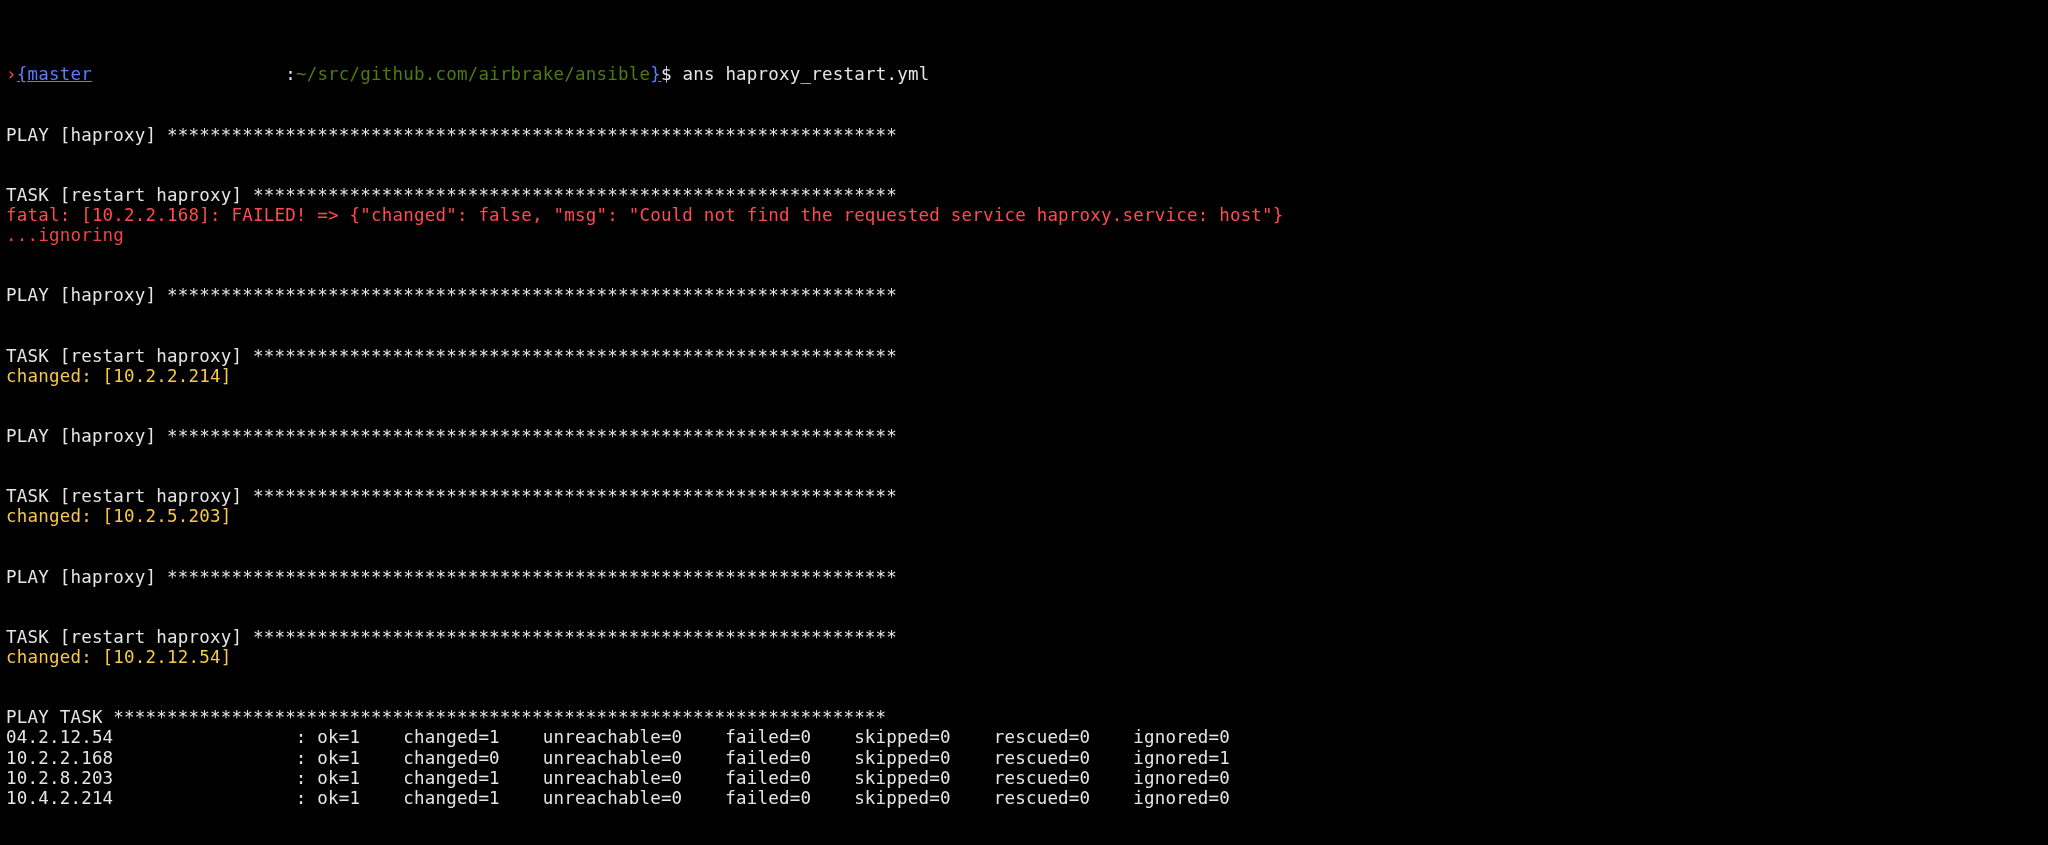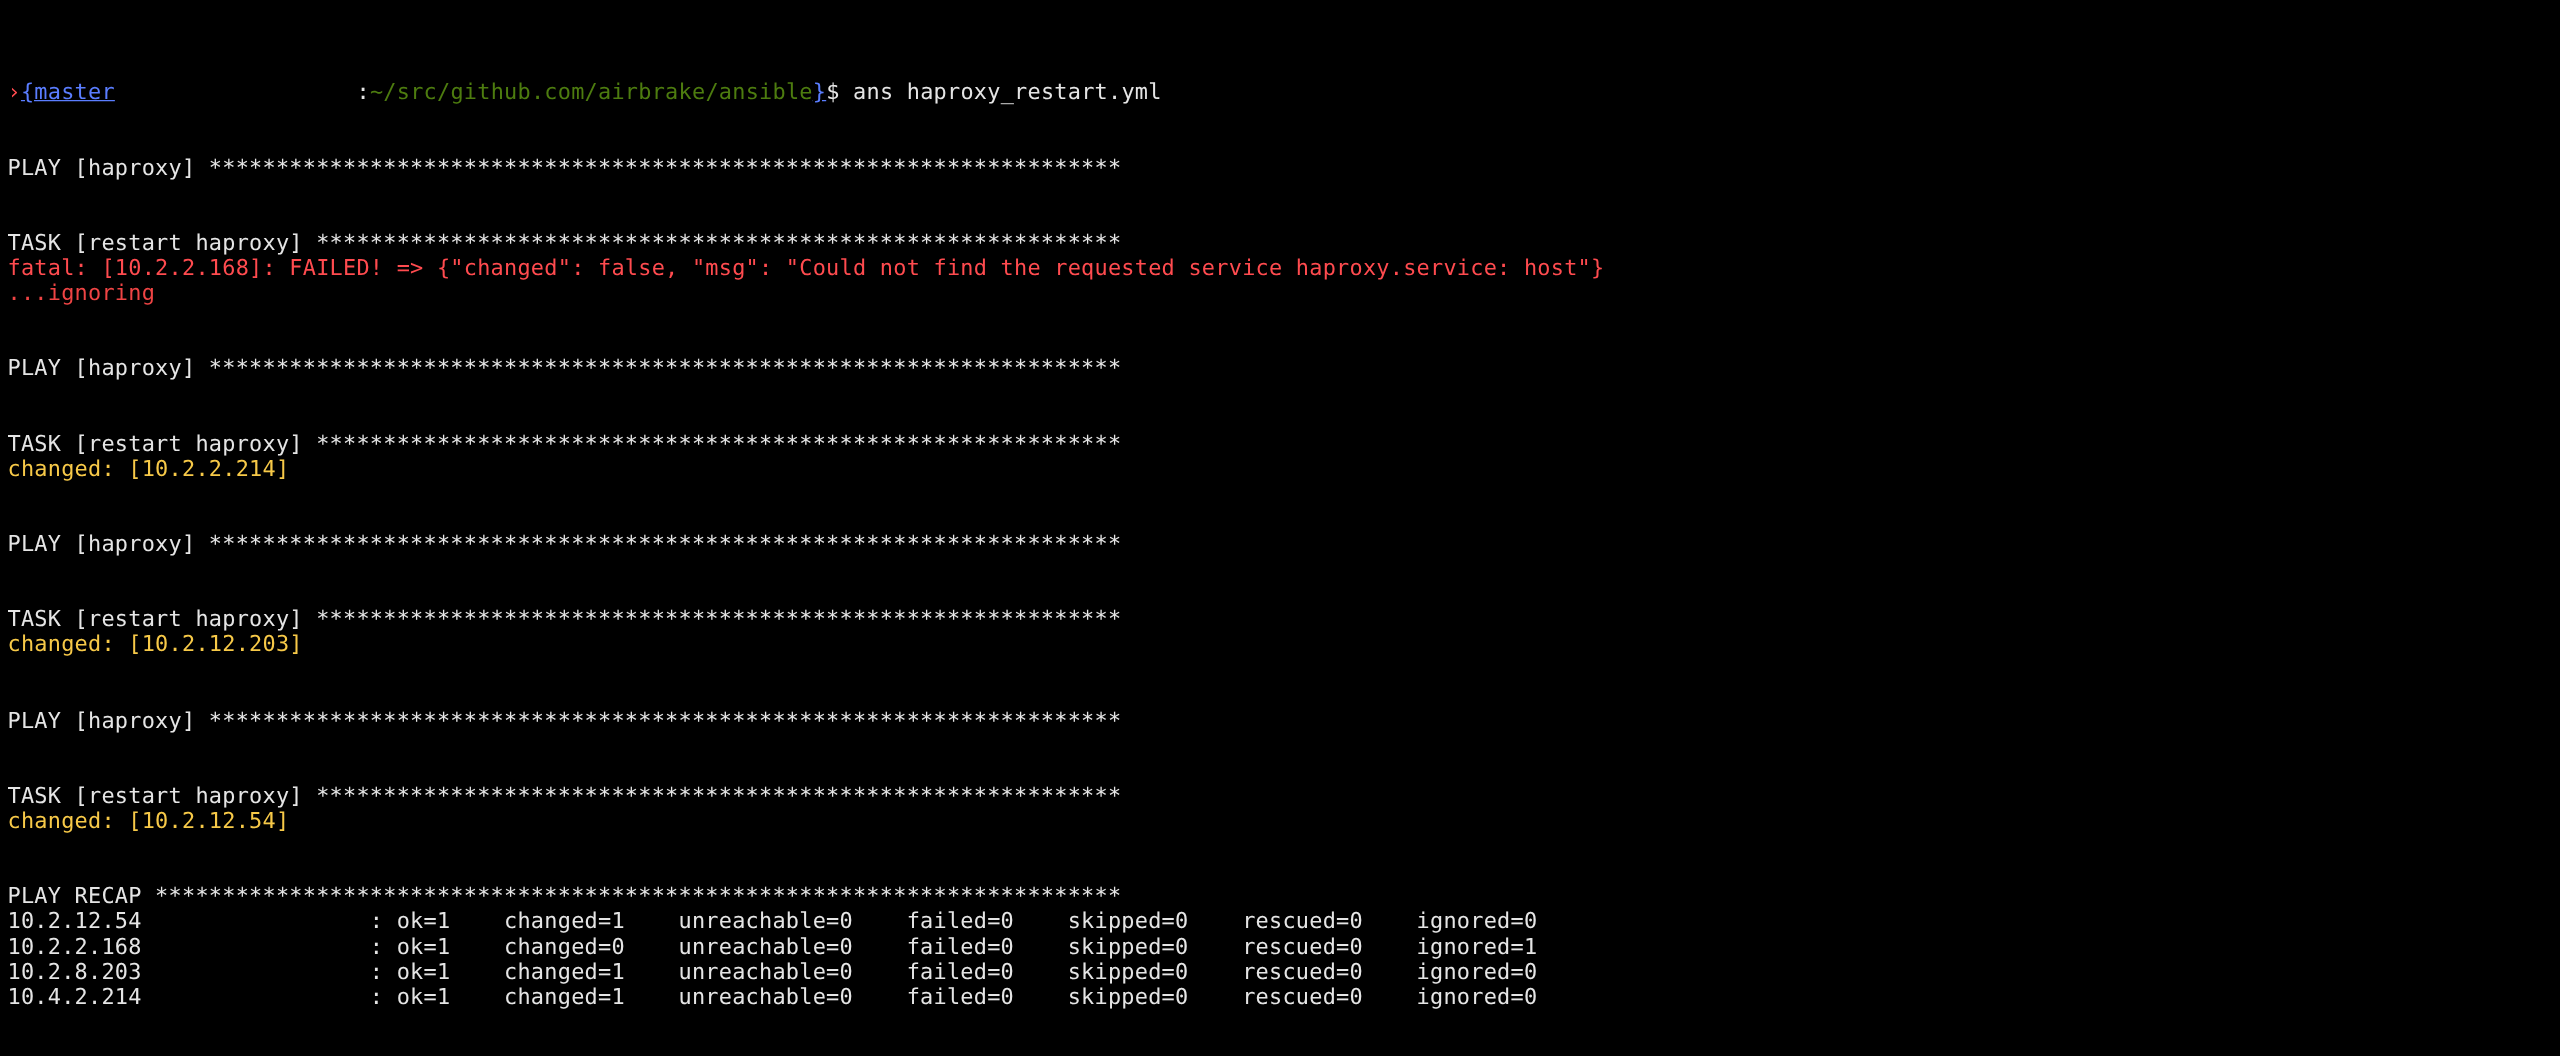--- a/index.html
+++ b/index.html
@@ -36,29 +36,29 @@
 <span class="cyan">...ignoring</span>
 <div class="gap"></div>
 <span class="white">PLAY [haproxy] ********************************************************************</span>
 <div class="gap"></div>
 <span class="white">TASK [restart haproxy] ************************************************************</span>
 <span class="yellow">changed: [10.2.2.214]</span>
 <div class="gap"></div>
 <span class="white">PLAY [haproxy] ********************************************************************</span>
 <div class="gap"></div>
 <span class="white">TASK [restart haproxy] ************************************************************</span>
-<span class="yellow">changed: [10.2.12.203]</span>
+<span class="yellow">changed: [10.2.5.203]</span>
 <div class="gap"></div>
 <span class="white">PLAY [haproxy] ********************************************************************</span>
 <div class="gap"></div>
 <span class="white">TASK [restart haproxy] ************************************************************</span>
 <span class="yellow">changed: [10.2.12.54]</span>
 <div class="gap"></div>
-<span class="white">PLAY RECAP ************************************************************************</span>
-<span class="white">10.2.12.54                 : ok=1    changed=1    unreachable=0    failed=0    skipped=0    rescued=0    ignored=0</span>
+<span class="white">PLAY TASK ************************************************************************</span>
+<span class="white">04.2.12.54                 : ok=1    changed=1    unreachable=0    failed=0    skipped=0    rescued=0    ignored=0</span>
 <span class="white">10.2.2.168                 : ok=1    changed=0    unreachable=0    failed=0    skipped=0    rescued=0    ignored=1</span>
 <span class="white">10.2.8.203                 : ok=1    changed=1    unreachable=0    failed=0    skipped=0    rescued=0    ignored=0</span>
 <span class="white">10.4.2.214                 : ok=1    changed=1    unreachable=0    failed=0    skipped=0    rescued=0    ignored=0</span>
 <div class="gap"></div>
 
 
 
 </div>
 
 

